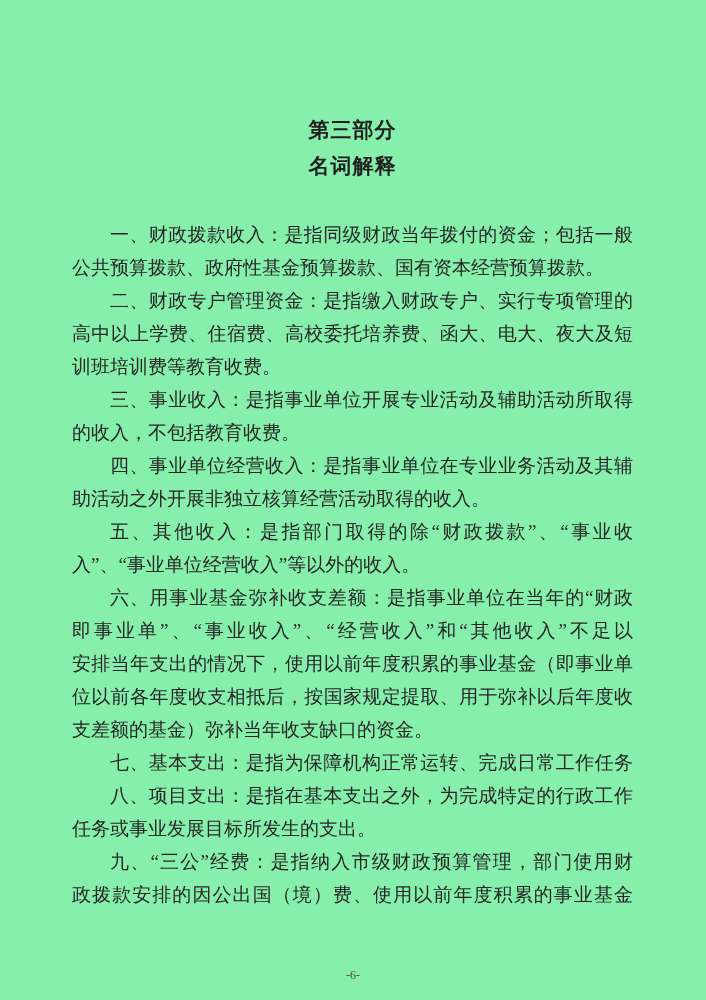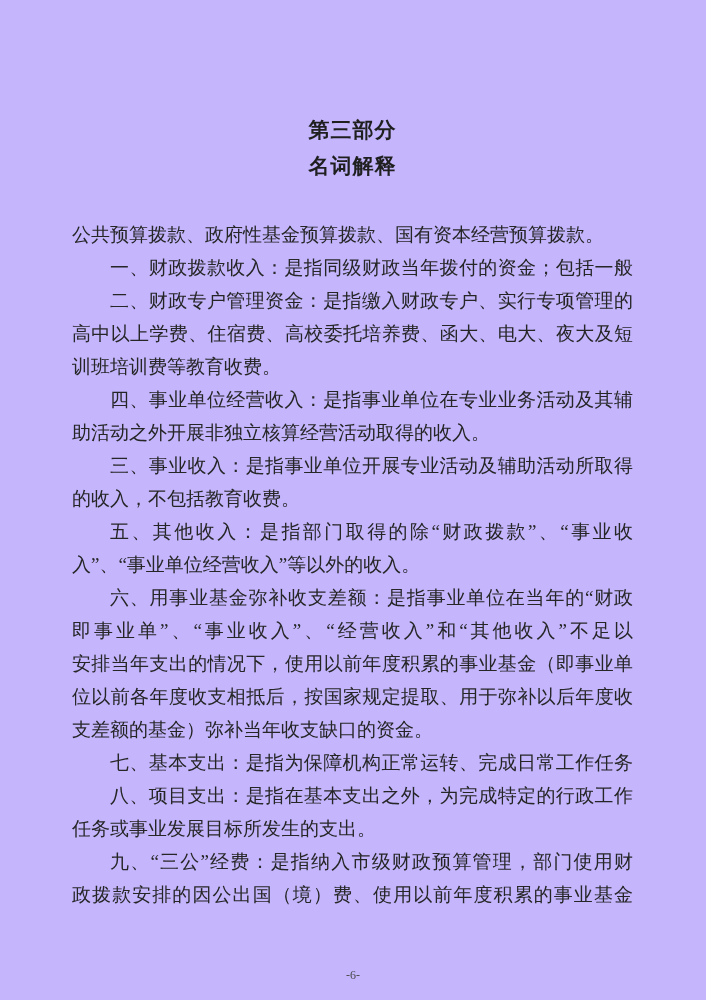--- a/index.html
+++ b/index.html
@@ -4,21 +4,21 @@
 <style>
   html, body {
     margin: 0;
     padding: 0;
     background: #ffffff;
   }
   .page {
     position: relative;
     width: 706px;
     height: 1000px;
-    background: #c4b5fd;
+    background: #86efac;
     overflow: hidden;
     font-family: "Liberation Serif", "DejaVu Serif", serif;
     color: #262626;
   }
   .titles {
     position: absolute;
     top: 112px;
     left: 72px;
     width: 561px;
     text-align: center;
@@ -72,35 +72,35 @@
 <body>
 
 <div class="page">
   <div class="titles">
     <div class="title">第三部分</div>
     <div class="title">名词解释</div>
   </div>
 
   <div class="body">
       <div class="paragraph">
+        <div class="line indent justify">一、财政拨款收入：是指同级财政当年拨付的资金；包括一般</div>
         <div class="line">公共预算拨款、政府性基金预算拨款、国有资本经营预算拨款。</div>
-        <div class="line indent justify">一、财政拨款收入：是指同级财政当年拨付的资金；包括一般</div>
       </div>
       <div class="paragraph">
         <div class="line indent justify">二、财政专户管理资金：是指缴入财政专户、实行专项管理的</div>
         <div class="line justify">高中以上学费、住宿费、高校委托培养费、函大、电大、夜大及短</div>
         <div class="line">训班培训费等教育收费。</div>
       </div>
       <div class="paragraph">
+        <div class="line indent justify">三、事业收入：是指事业单位开展专业活动及辅助活动所取得</div>
+        <div class="line">的收入，不包括教育收费。</div>
+      </div>
+      <div class="paragraph">
         <div class="line indent justify">四、事业单位经营收入：是指事业单位在专业业务活动及其辅</div>
         <div class="line">助活动之外开展非独立核算经营活动取得的收入。</div>
-      </div>
-      <div class="paragraph">
-        <div class="line indent justify">三、事业收入：是指事业单位开展专业活动及辅助活动所取得</div>
-        <div class="line">的收入，不包括教育收费。</div>
       </div>
       <div class="paragraph">
         <div class="line indent justify">五、其他收入：是指部门取得的除“财政拨款”、“事业收</div>
         <div class="line">入”、“事业单位经营收入”等以外的收入。</div>
       </div>
       <div class="paragraph">
         <div class="line indent justify">六、用事业基金弥补收支差额：是指事业单位在当年的“财政</div>
         <div class="line justify">即事业单”、“事业收入”、“经营收入”和“其他收入”不足以</div>
         <div class="line justify">安排当年支出的情况下，使用以前年度积累的事业基金（即事业单</div>
         <div class="line justify">位以前各年度收支相抵后，按国家规定提取、用于弥补以后年度收</div>

